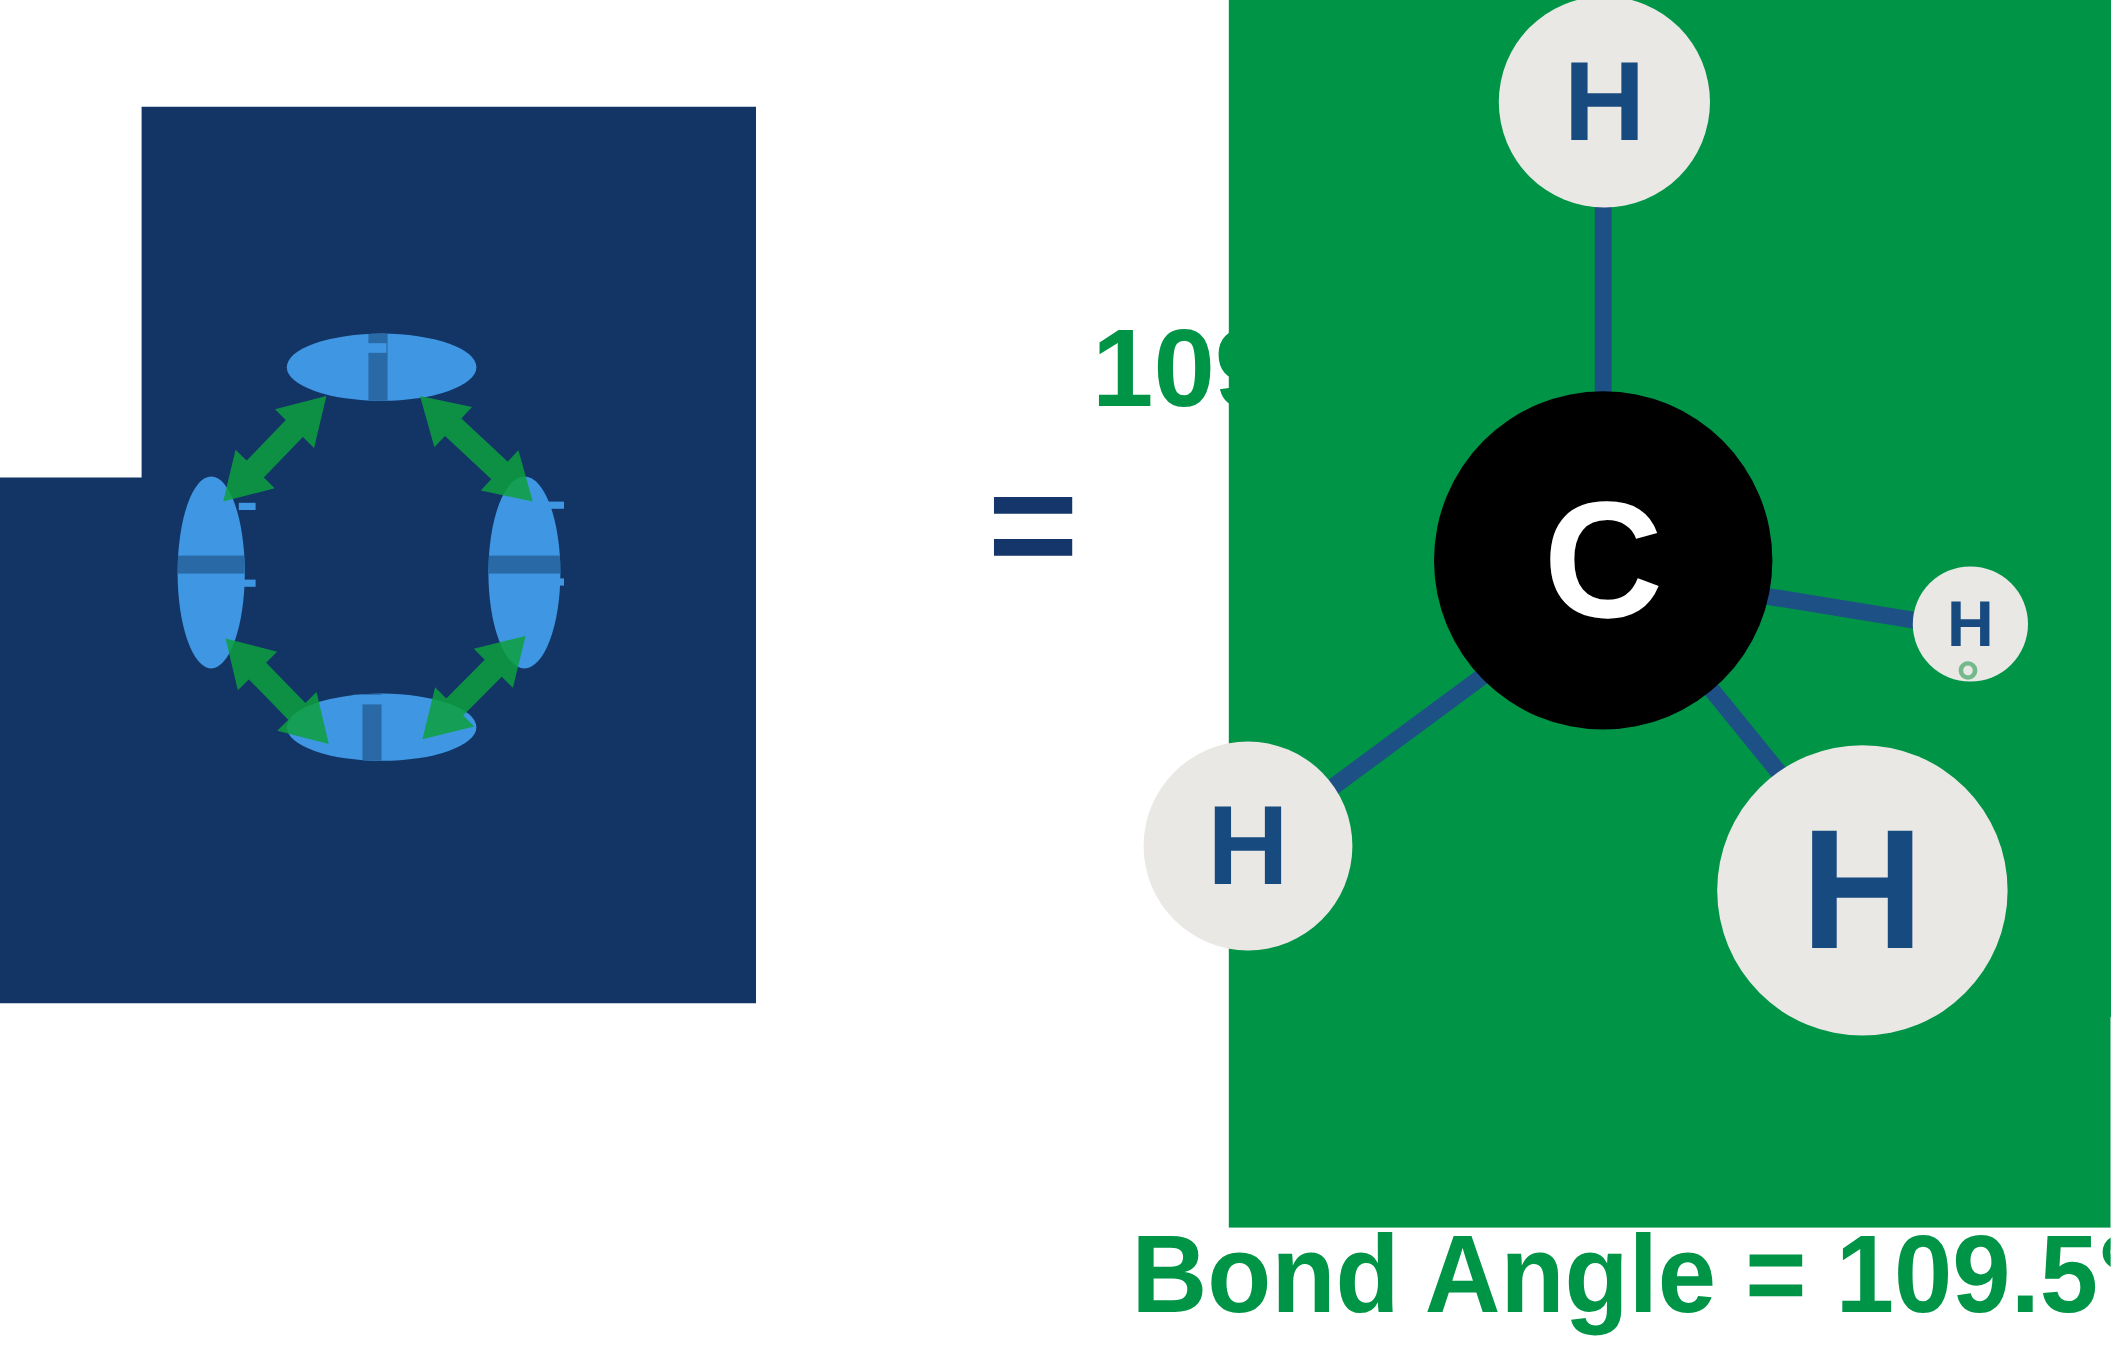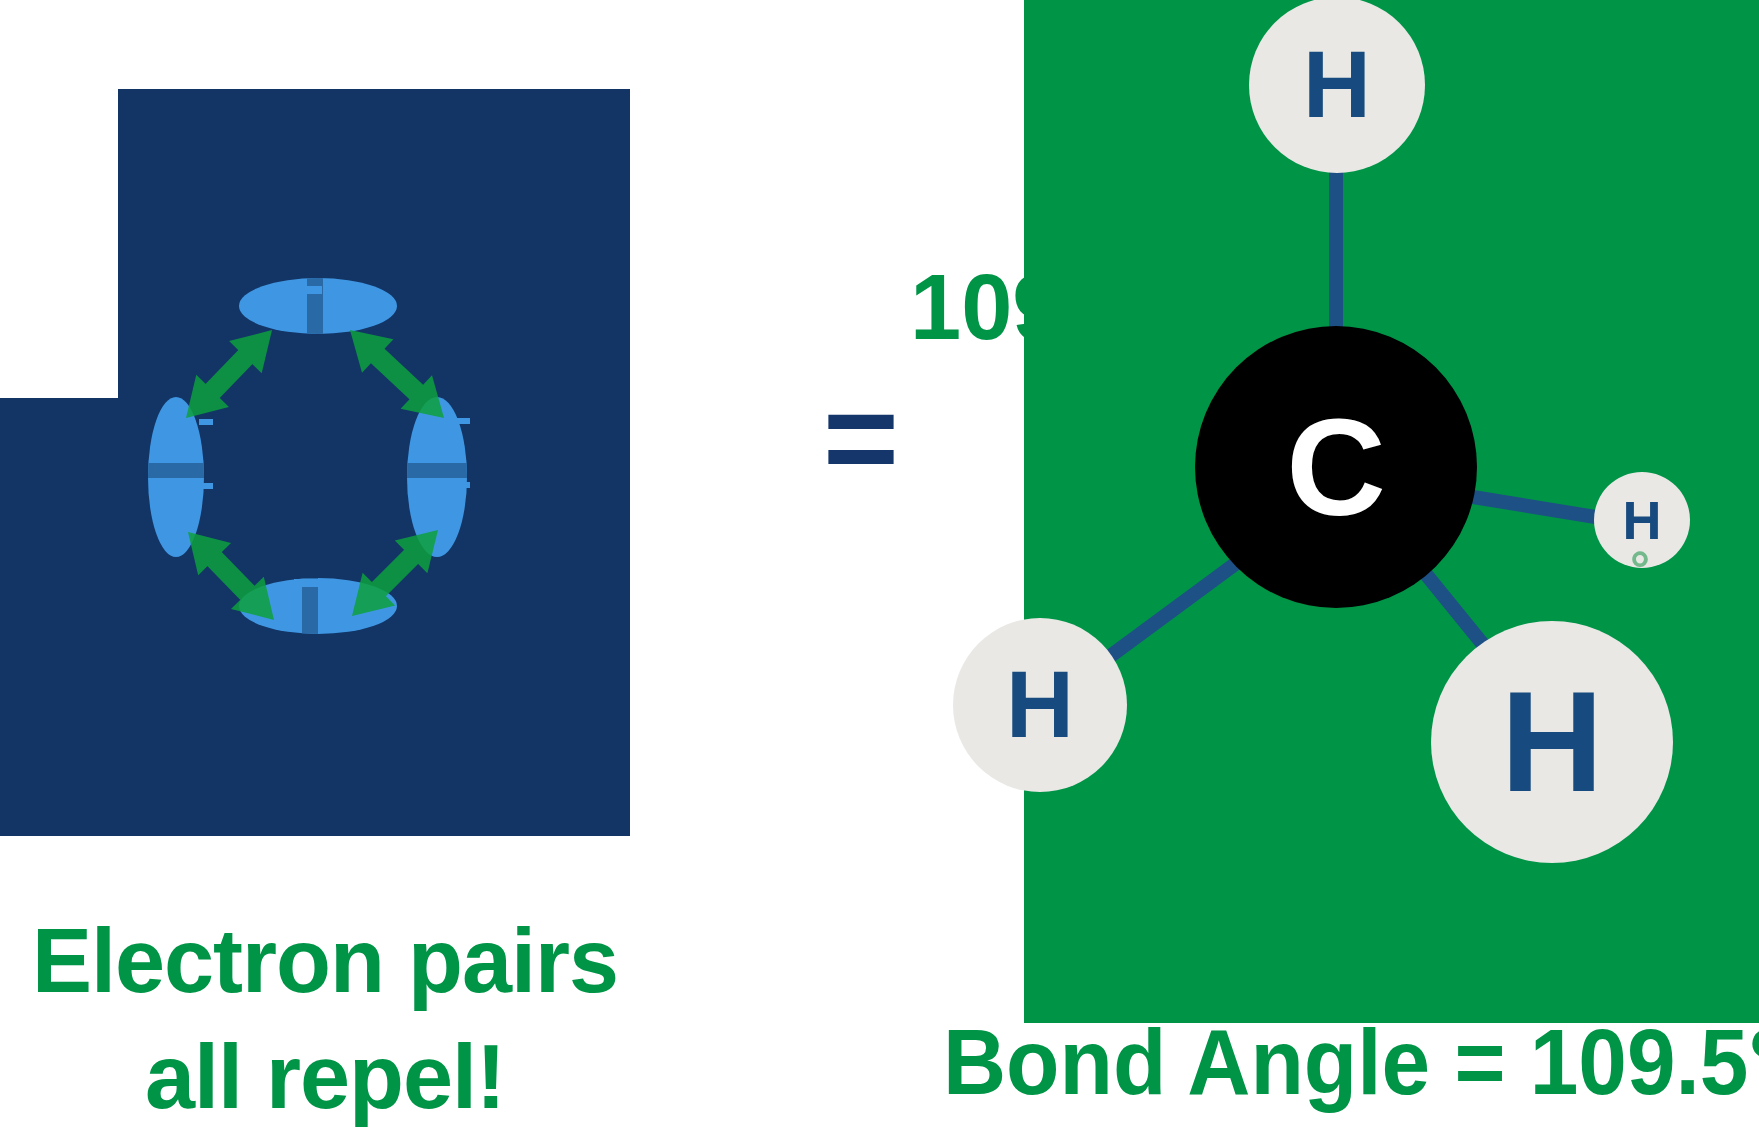--- a/index.html
+++ b/index.html
@@ -115,22 +115,20 @@
         <polygon points="274,620 231,608.9 263.8,576.7"></polygon>
       </g>
       <g>
         <line x1="414" y1="554" x2="376" y2="592" stroke="#0da03e" stroke-width="20"></line>
         <polygon points="438,530 394.8,540.6 427.4,573.2"></polygon>
         <polygon points="352,616 362.6,572.8 395.2,605.4"></polygon>
       </g>
     </g>
   </svg>
 
-  <div class="green-caption" style="top:916px">Electron pairs</div>
-  <div class="green-caption" style="top:1032px">all repel!</div>
 
   <div class="equals-sign">=</div>
 
   <div class="green-panel"></div>
 
   <svg id="bond-svg" width="1759" height="1135" viewBox="0 0 1759 1135">
     <g stroke="#1d5085" stroke-width="14">
       <line x1="1336" y1="160" x2="1336" y2="340"></line>
       <line x1="1430" y1="490" x2="1608" y2="519"></line>
       <line x1="1250" y1="553" x2="1105" y2="660"></line>

